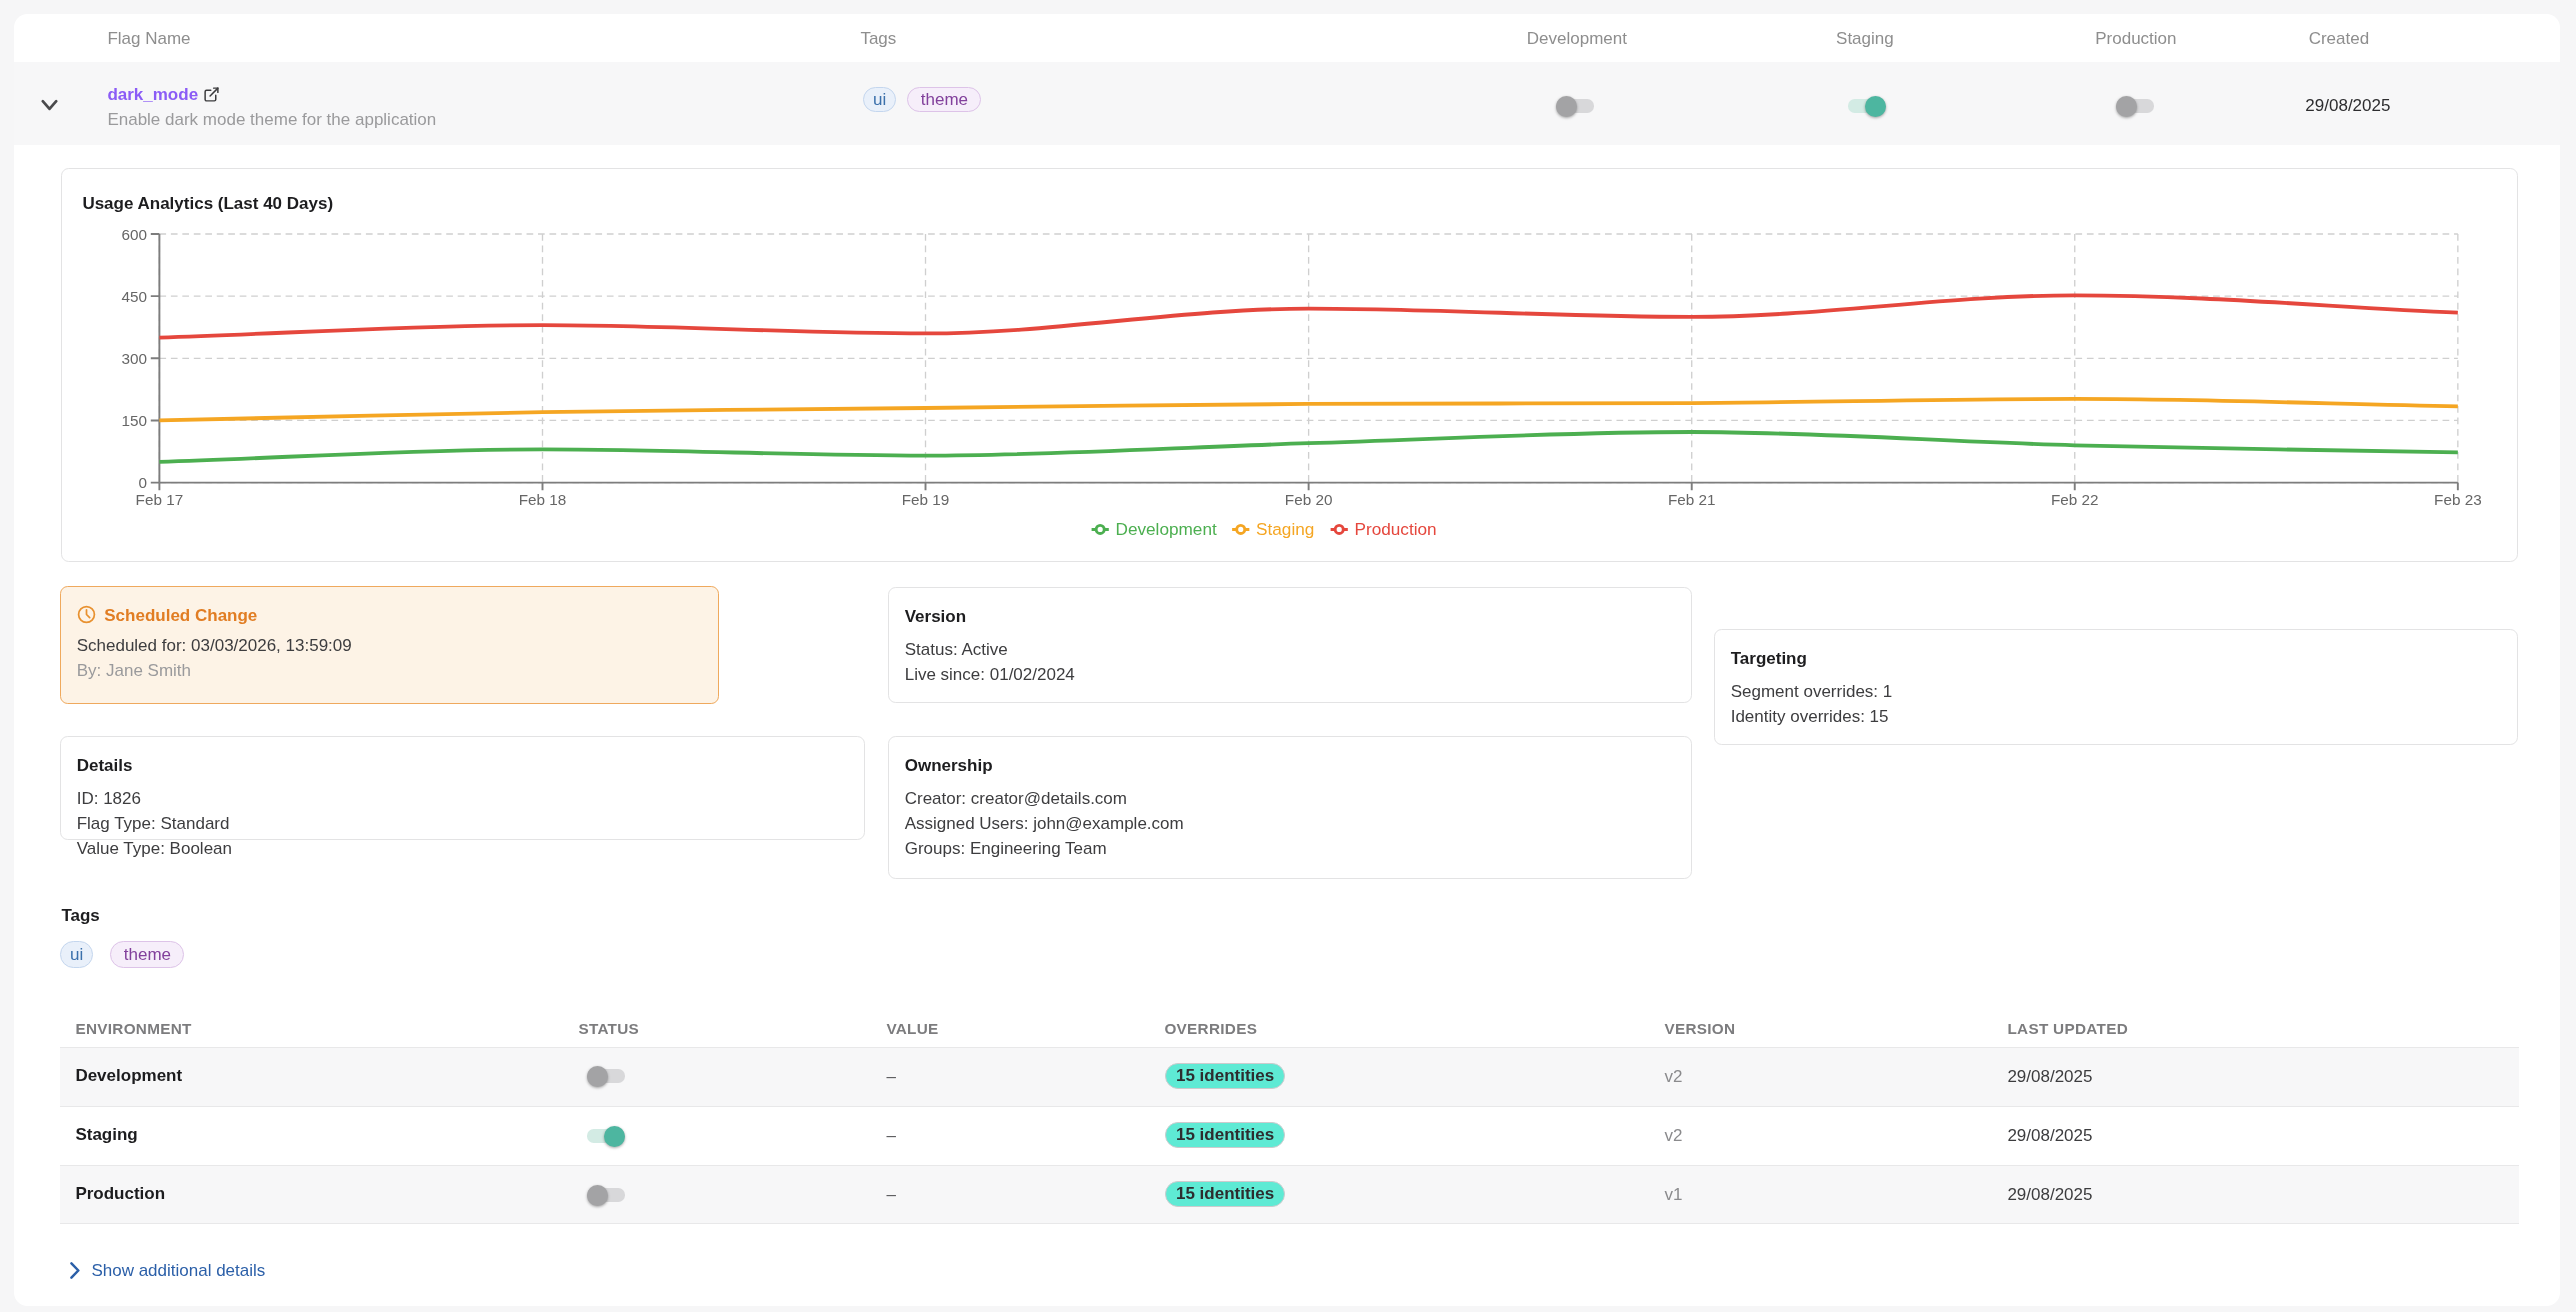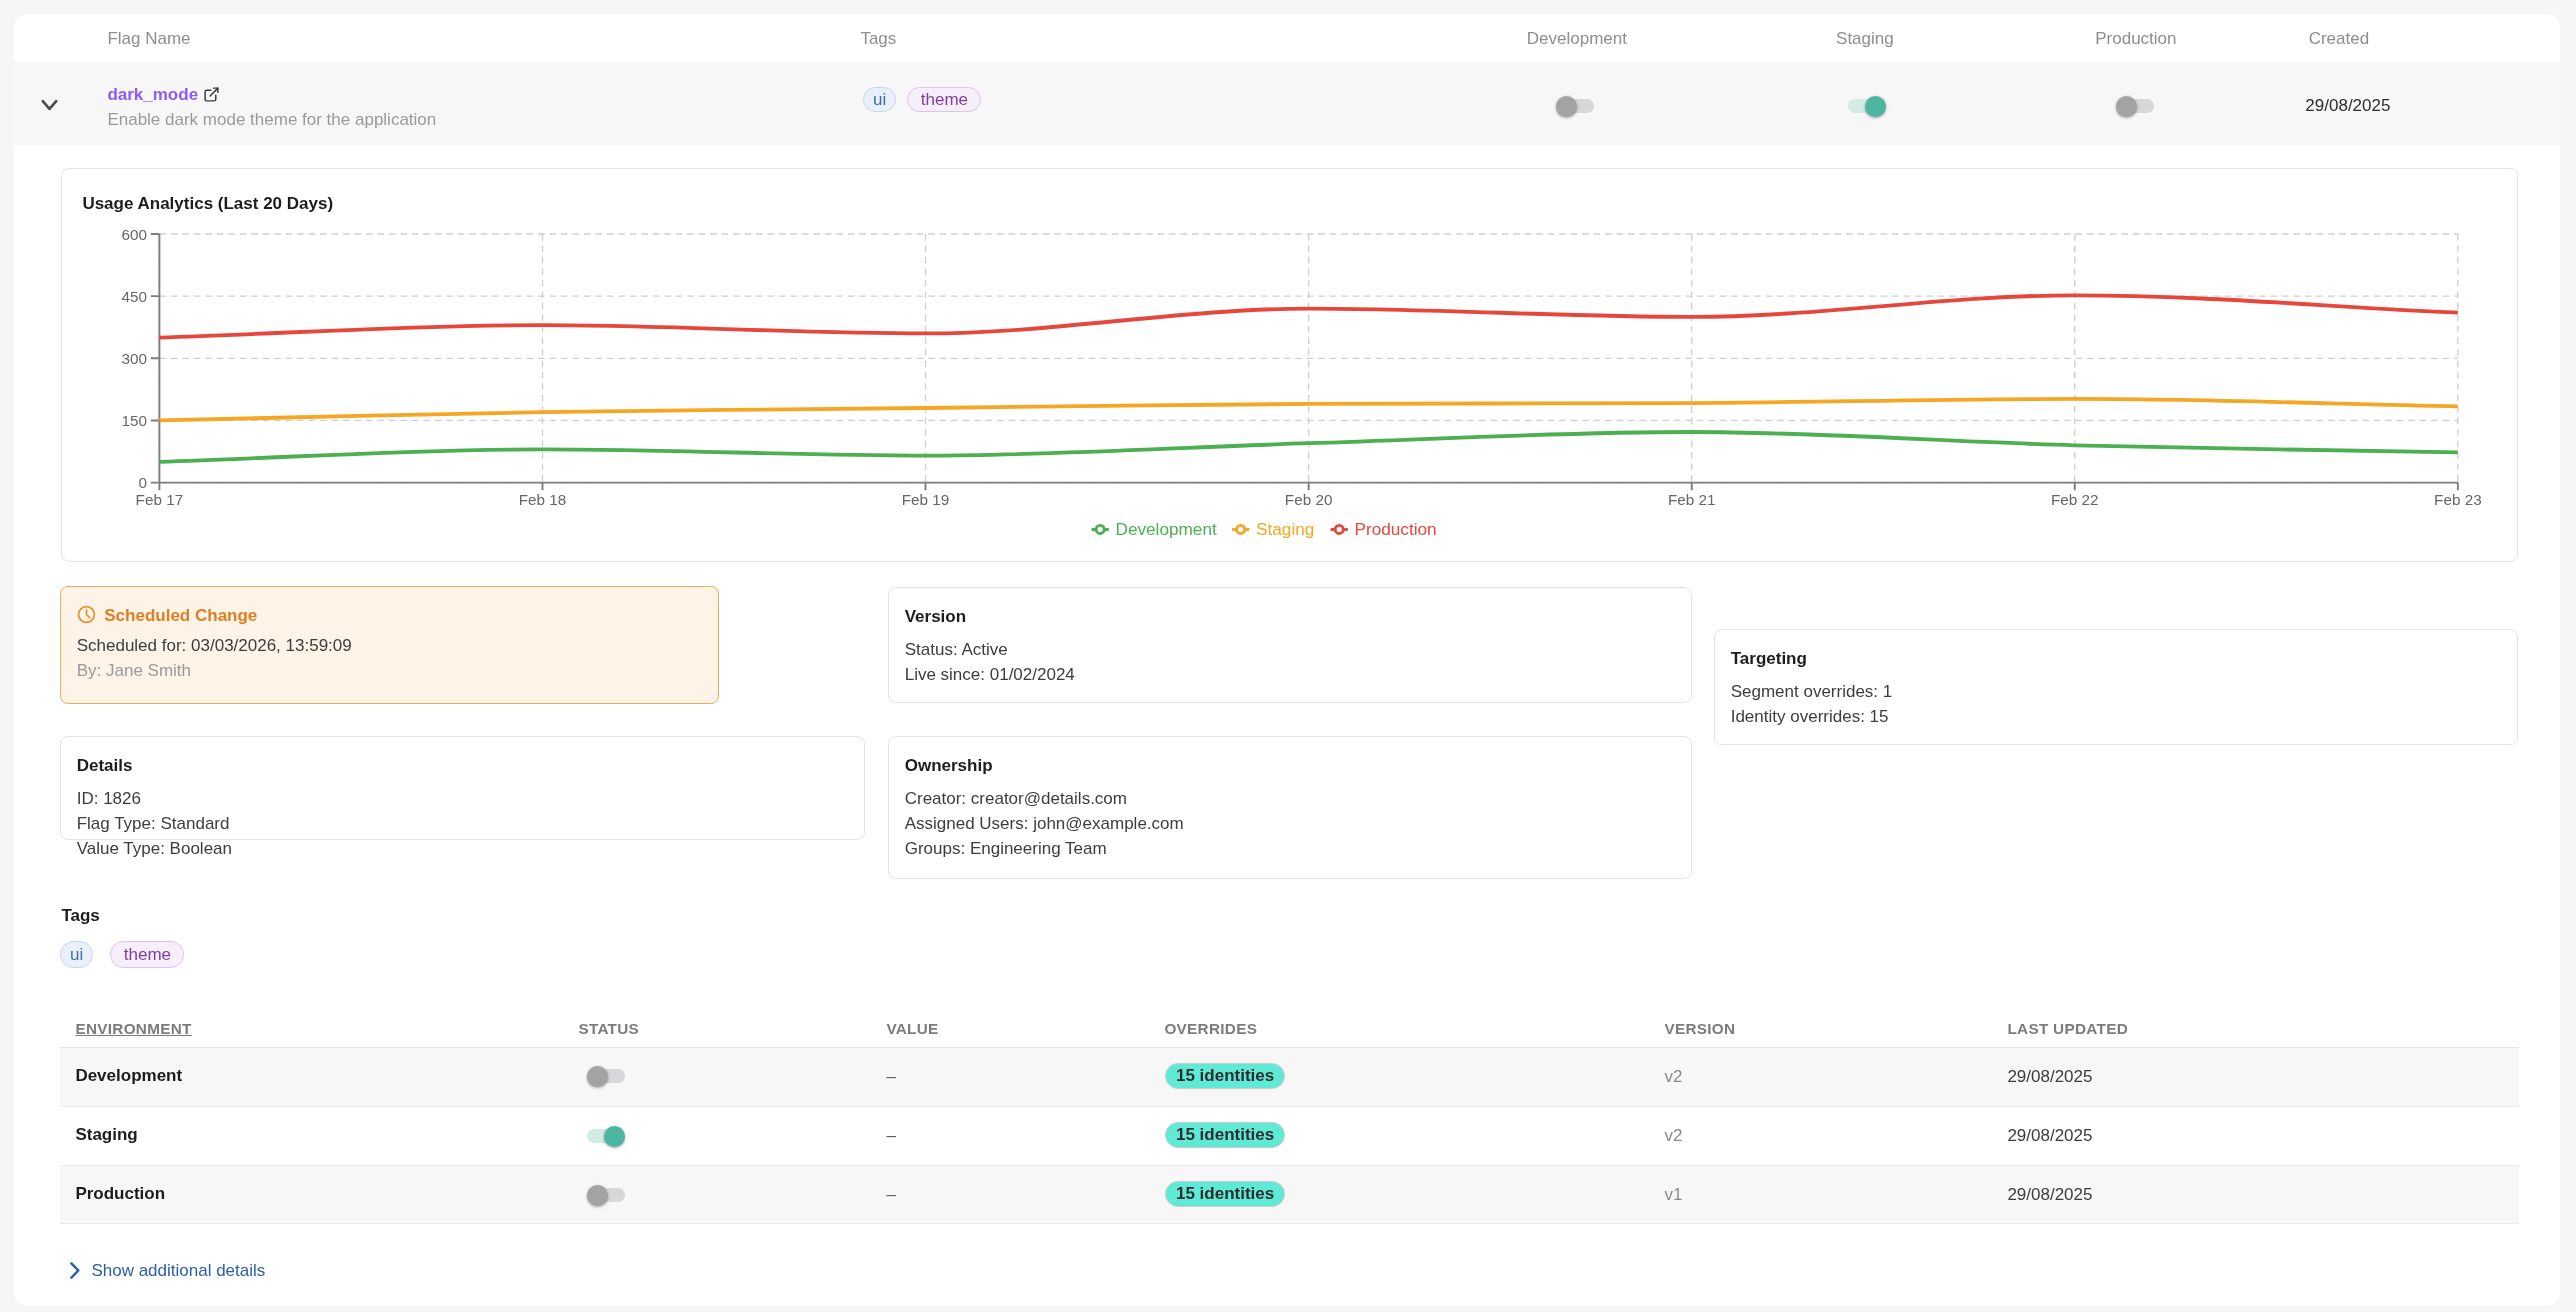--- a/index.html
+++ b/index.html
@@ -54,21 +54,21 @@
     <div class="toggle tg-on" style="left:1834px;top:37px;">
         <div class="knob"></div>
       </div>
     <div class="toggle tg-off" style="left:2102px;top:37px;">
         <div class="knob"></div>
       </div>
     <div class="abs" style="left:2194px;top:34px;width:279px;text-align:center;font-size:17px;color:#2d2d2f;">29/08/2025</div>
   </div>
 
   <div class="abs" style="left:47px;top:154px;width:2457px;height:394px;border:1px solid #e3e3e4;border-radius:7.7px;">
-    <div class="abs" style="left:20px;top:25px;font-size:17px;font-weight:bold;color:#1d1d1f;">Usage Analytics (Last 20 Days)</div>
+    <div class="abs" style="left:20px;top:25px;font-size:17px;font-weight:bold;color:#1d1d1f;">Usage Analytics (Last 40 Days)</div>
     <svg class="abs" style="left:0;top:0;" width="2455" height="392" viewBox="0 0 2566 410">
       <g stroke="#cfcfcf" stroke-width="1.4" stroke-dasharray="7 5" fill="none">
         <path d="M101,328H2505 M101,263H2505 M101,198H2505 M101,133H2505 M101,68H2505"></path>
         <path d="M101,68V328 M501.7,68V328 M902.3,68V328 M1303,68V328 M1703.7,68V328 M2104.3,68V328 M2505,68V328"></path>
       </g>
       <g stroke="#7d7d7d" stroke-width="2" fill="none">
         <path d="M101,68V328 M101,328H2505"></path>
         <path d="M92,328H101 M92,263H101 M92,198H101 M92,133H101 M92,68H101"></path>
         <path d="M101,328v8 M501.7,328v8 M902.3,328v8 M1303,328v8 M1703.7,328v8 M2104.3,328v8 M2505,328v8"></path>
       </g>
@@ -145,21 +145,21 @@
     <h3>Ownership</h3>
     <div class="ln">Creator: creator@details.com</div>
     <div class="ln">Assigned Users: john@example.com</div>
     <div class="ln">Groups: Engineering Team</div>
   </div>
 
   <div class="abs" style="left:47px;top:892px;font-size:17px;font-weight:bold;color:#1d1d1f;">Tags</div>
   <div class="pill" style="left:46px;top:927px;padding:0 8.6px;height:27px;line-height:25px;background:#e9f0fa;border:1px solid #c4d6ee;color:#3b70ab;">ui</div>
   <div class="pill" style="left:96px;top:927px;padding:0 12.4px;height:27px;line-height:25px;background:#f6eefa;border:1px solid #ddc3e8;color:#82409c;">theme</div>
 
-  <div class="th" style="left:61px;top:1006px;text-decoration:underline;">ENVIRONMENT</div>
+  <div class="th" style="left:61px;top:1006px;">ENVIRONMENT</div>
   <div class="th" style="left:564px;top:1006px;">STATUS</div>
   <div class="th" style="left:872px;top:1006px;">VALUE</div>
   <div class="th" style="left:1150px;top:1006px;">OVERRIDES</div>
   <div class="th" style="left:1650px;top:1006px;">VERSION</div>
   <div class="th" style="left:1993px;top:1006px;">LAST UPDATED</div>
 
   <div class="abs" style="left:46px;top:1033px;width:2459px;height:59px;background:#f7f7f8;border-top:1px solid #e8e8e9;"></div>
   <div class="abs" style="left:46px;top:1092px;width:2459px;height:59px;border-top:1px solid #e8e8e9;"></div>
   <div class="abs" style="left:46px;top:1151px;width:2459px;height:59px;background:#f7f7f8;border-top:1px solid #e8e8e9;border-bottom:1px solid #e8e8e9;"></div>
 

